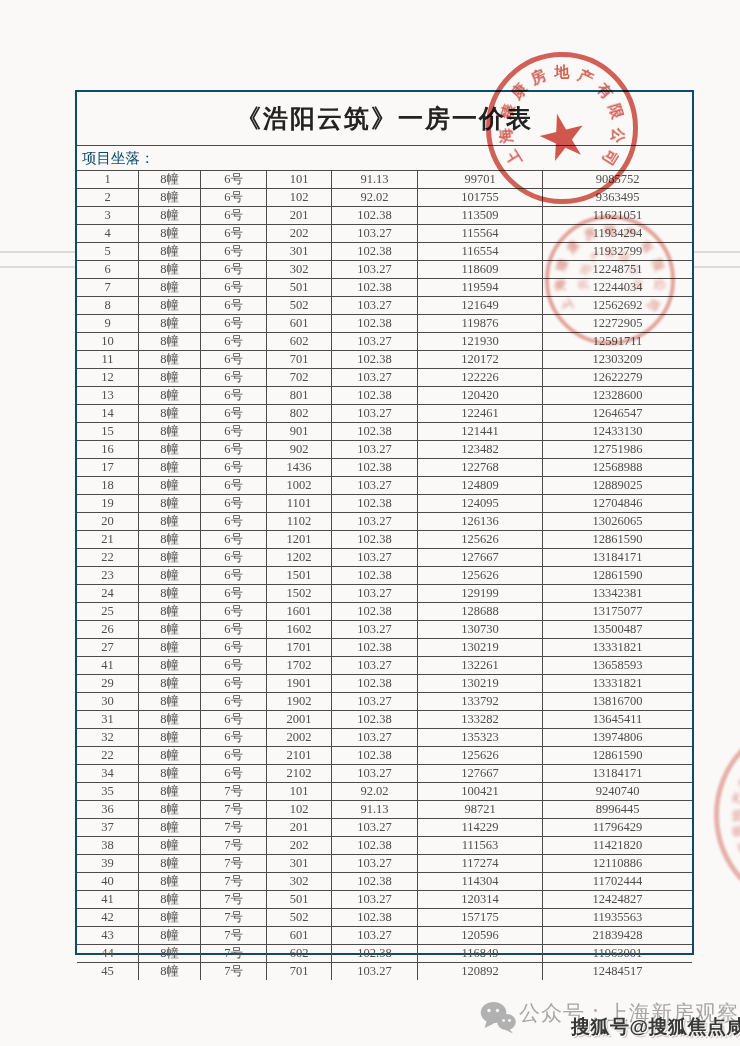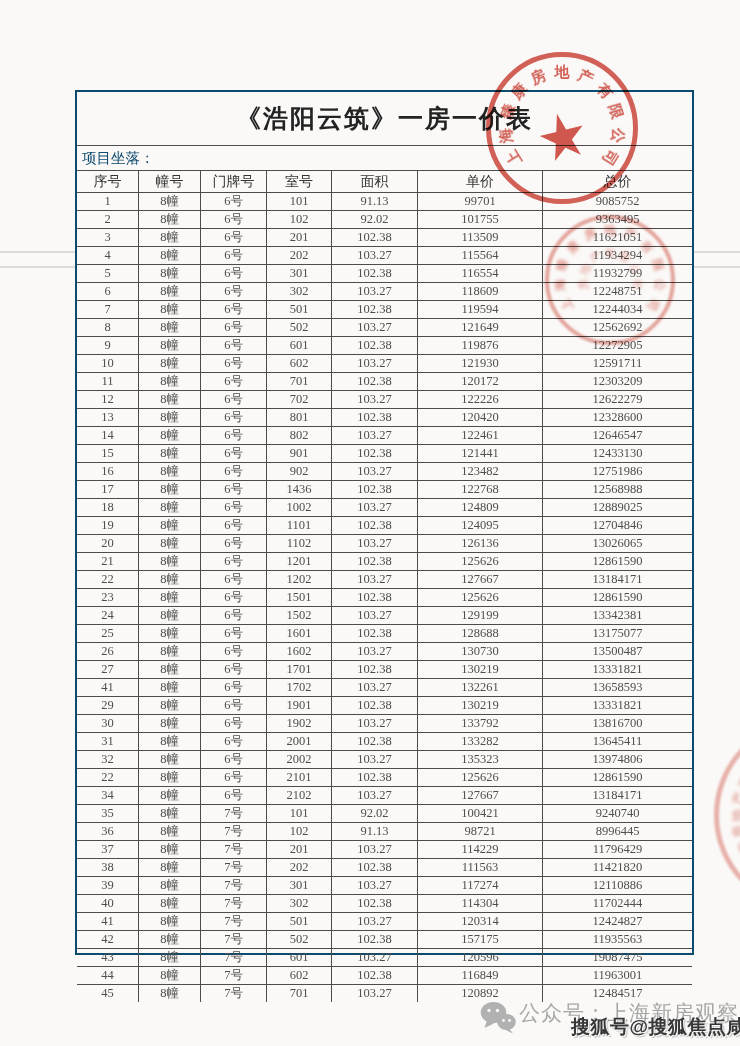--- a/index.html
+++ b/index.html
@@ -78,29 +78,20 @@
   <div class="scanline l1"></div>
   <div class="scanline l2"></div>
 
   <div class="doc">
     <div class="title-row">
       <span>《浩阳云筑》一房一价表</span>
     </div>
     <div class="loc-row">
       <span>项目坐落：</span>
     </div>
-    <div class="thead" id="thead">
-        <div class="cell">序号</div>
-        <div class="cell">幢号</div>
-        <div class="cell">门牌号</div>
-        <div class="cell">室号</div>
-        <div class="cell">面积</div>
-        <div class="cell">单价</div>
-        <div class="cell">总价</div>
-      </div>
     <div class="tbody" id="tbody">
         <div class="trow">
           <div class="cell">1</div>
           <div class="cell">8幢</div>
           <div class="cell">6号</div>
           <div class="cell">101</div>
           <div class="cell">91.13</div>
           <div class="cell">99701</div>
           <div class="cell">9085752</div>
         </div>
@@ -473,21 +464,21 @@
           <div class="cell">157175</div>
           <div class="cell">11935563</div>
         </div>
         <div class="trow">
           <div class="cell">43</div>
           <div class="cell">8幢</div>
           <div class="cell">7号</div>
           <div class="cell">601</div>
           <div class="cell">103.27</div>
           <div class="cell">120596</div>
-          <div class="cell">19087475</div>
+          <div class="cell">21839428</div>
         </div>
         <div class="trow">
           <div class="cell">44</div>
           <div class="cell">8幢</div>
           <div class="cell">7号</div>
           <div class="cell">602</div>
           <div class="cell">102.38</div>
           <div class="cell">116849</div>
           <div class="cell">11963001</div>
         </div>

